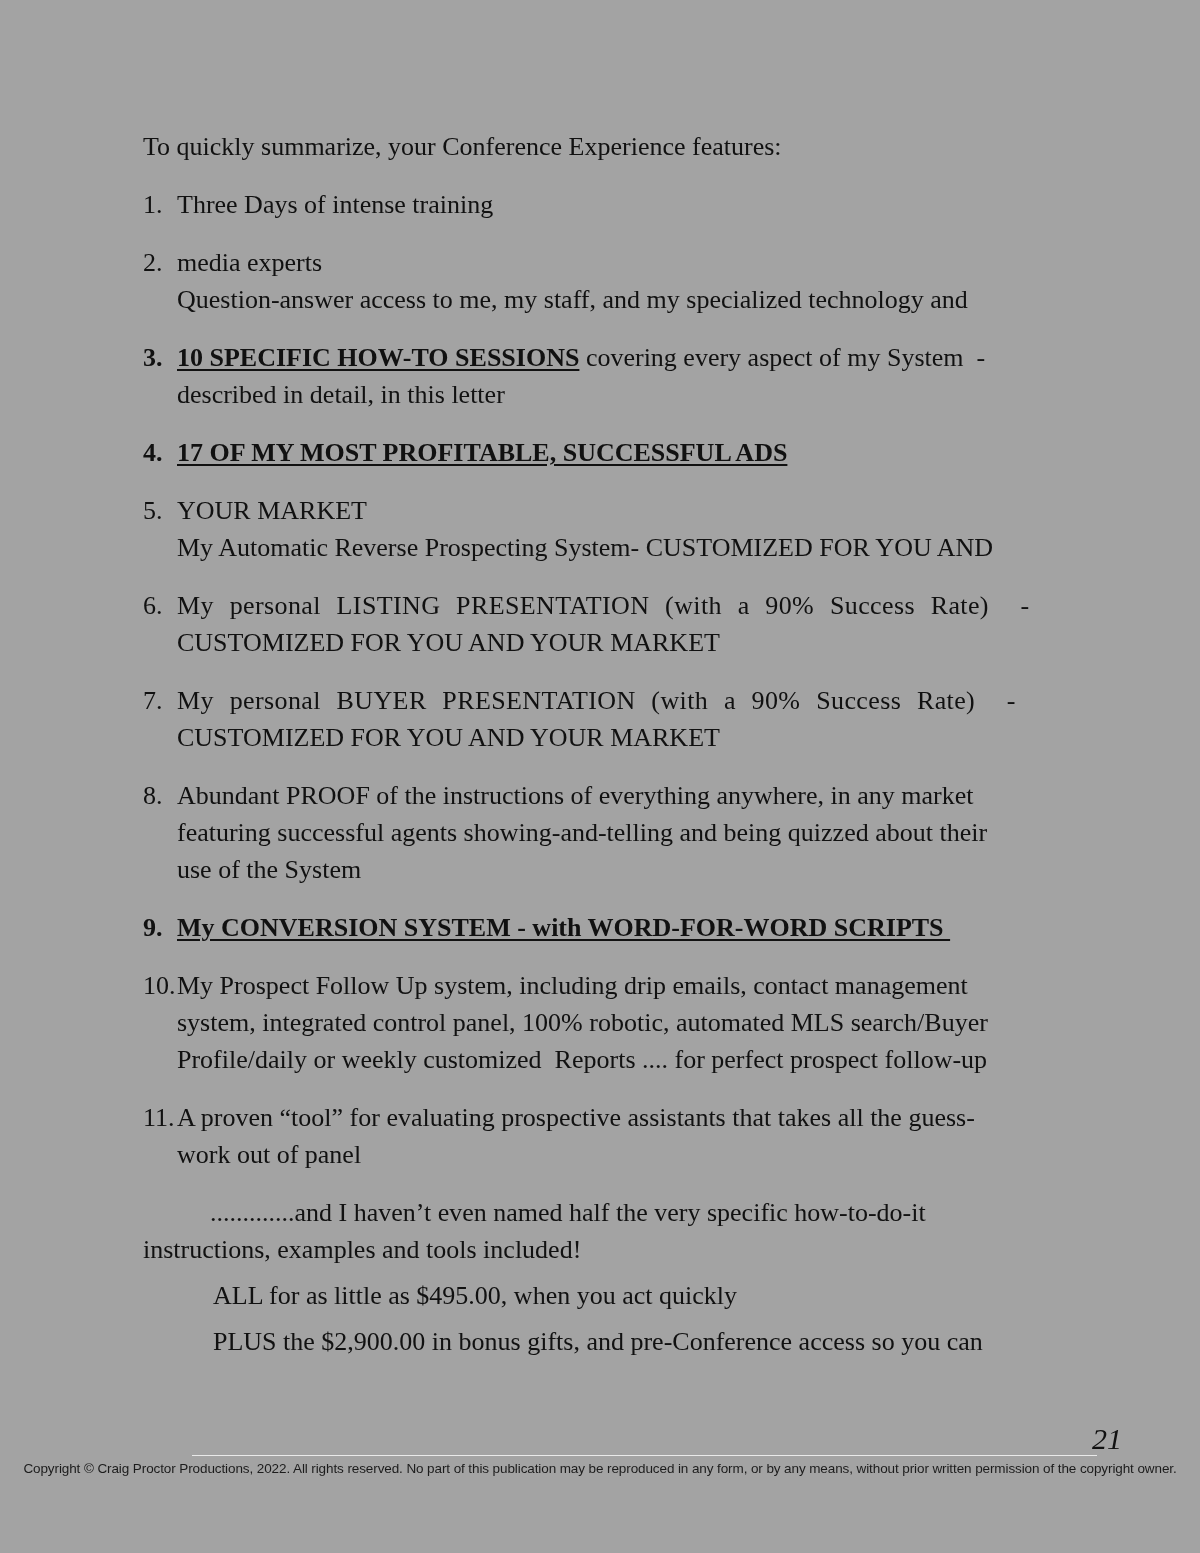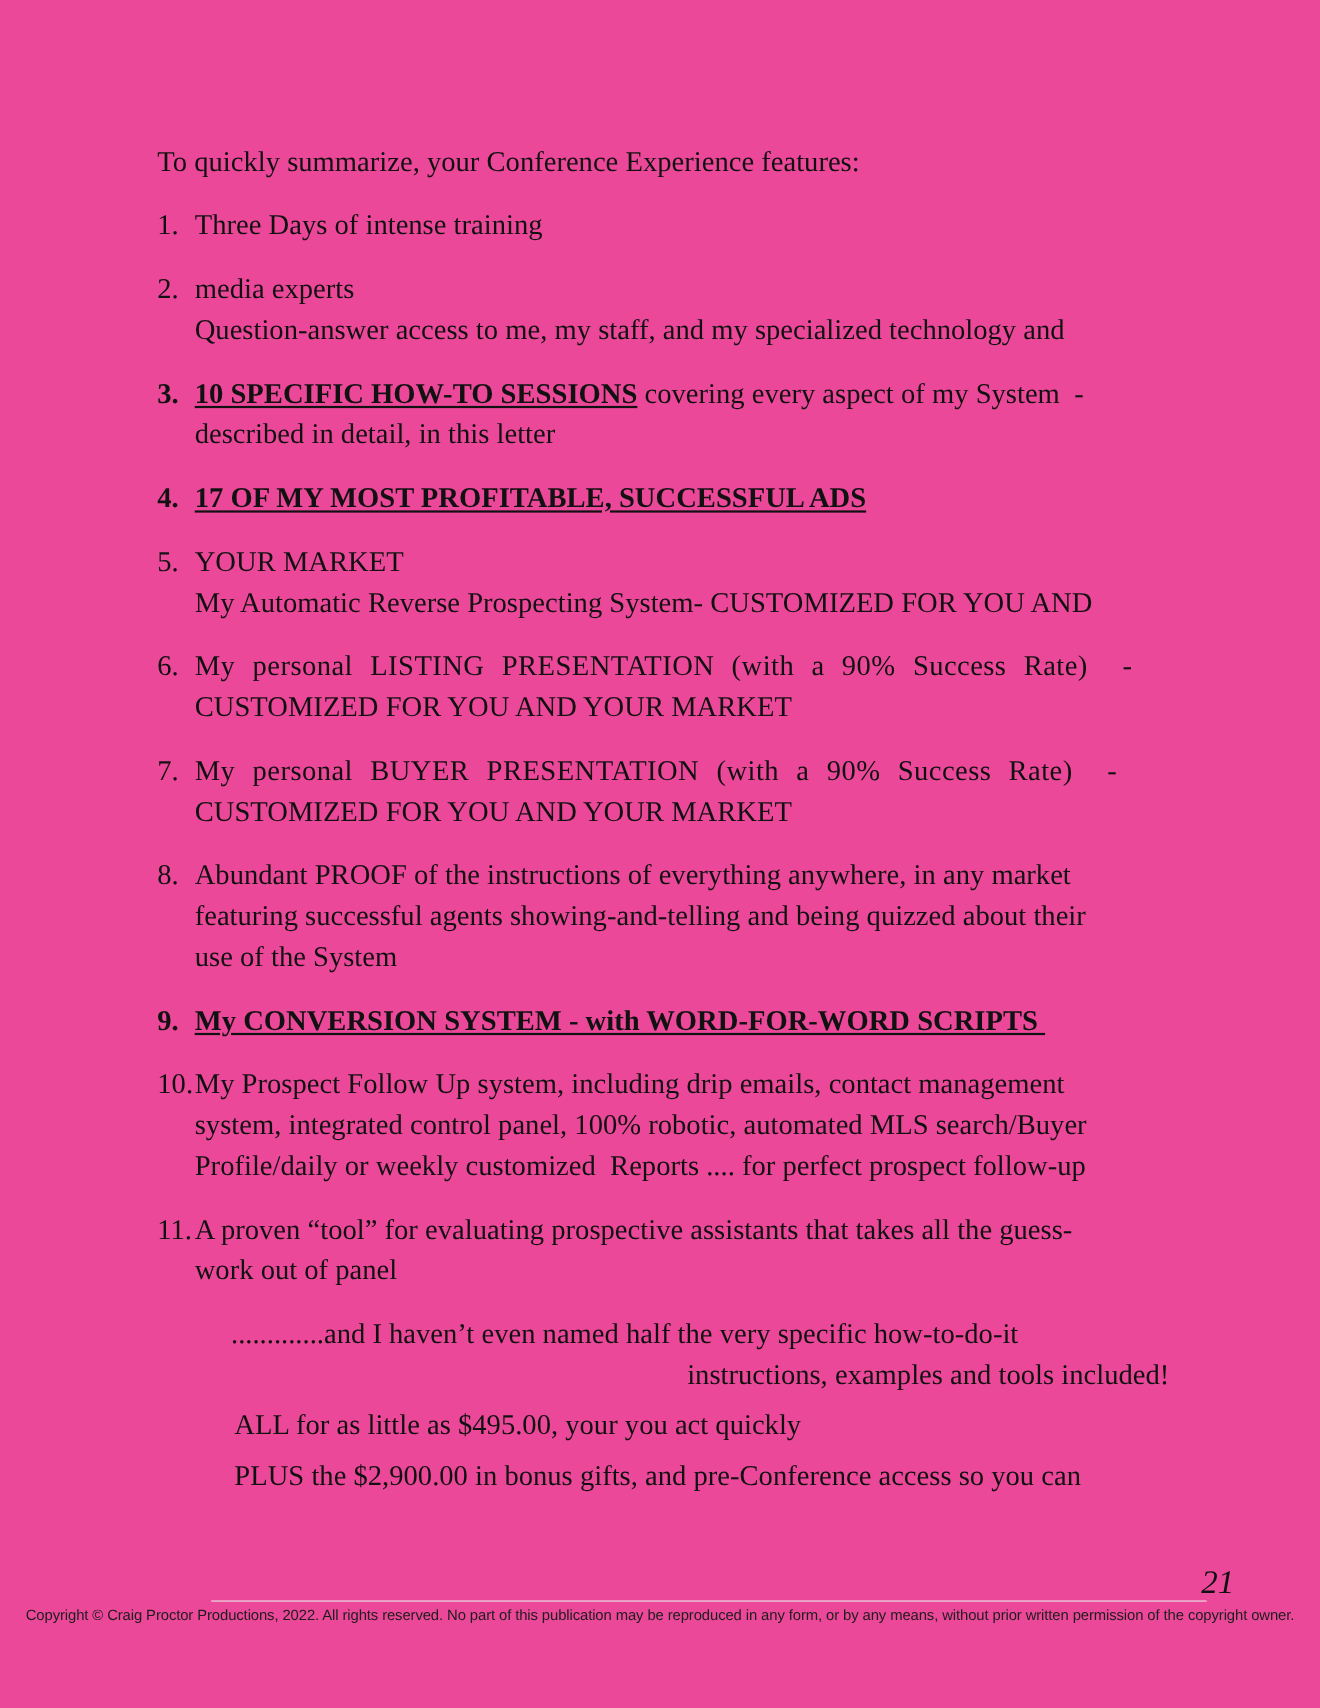--- a/index.html
+++ b/index.html
@@ -1,19 +1,19 @@
 <!DOCTYPE html>
 <html><head>
 <meta charset="utf-8">
 <style>
   html,body { margin:0; padding:0; }
   .page {
     position:relative;
     width:1200px; height:1553px;
-    background:#ec4899;
+    background:#a3a3a3;
     font-family:"Liberation Serif", serif;
     color:#111111;
     overflow:hidden;
   }
   .content {
     position:absolute;
     left:143px; top:128px;
     width:920px;
     font-size:26px;
     line-height:37px;
@@ -118,24 +118,24 @@
         </div>
         <div class="list-item">
           <span class="marker">11.</span>
           <div class="line"><span>A proven “tool” for evaluating prospective assistants that takes all the guess-</span></div>
           <div class="line"><span>work out of panel</span></div>
         </div>
       </div>
     <div>
         <div class="closing-par">
           <div class="line" style="padding-left: 67px;">.............and I haven’t even named half the very specific how-to-do-it</div>
-          <div class="line" style="padding-left: 0px; text-align: right;">instructions, examples and tools included!</div>
+          <div class="line" style="padding-left: 0px;">instructions, examples and tools included!</div>
         </div>
         <div class="closing-par tight">
-          <div class="line" style="padding-left: 70px;">ALL for as little as $495.00, your you act quickly</div>
+          <div class="line" style="padding-left: 70px;">ALL for as little as $495.00, when you act quickly</div>
         </div>
         <div class="closing-par tight">
           <div class="line" style="padding-left: 70px;">PLUS the $2,900.00 in bonus gifts, and pre-Conference access so you can</div>
         </div>
       </div>
   </div>
 
   <div class="page-number">21</div>
   <div class="footer-divider"></div>
   <div class="footer-copyright">Copyright © Craig Proctor Productions, 2022. All rights reserved. No part of this publication may be reproduced in any form, or by any means, without prior written permission of the copyright owner.</div>

